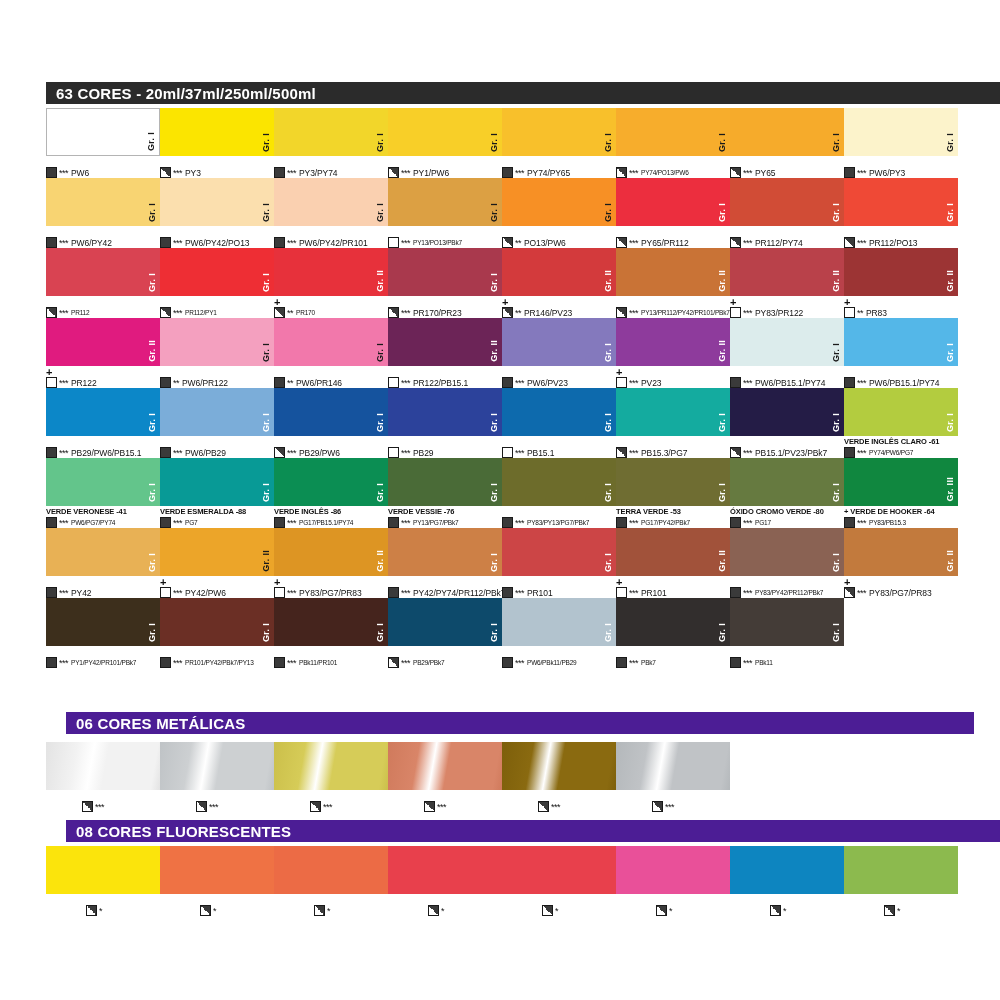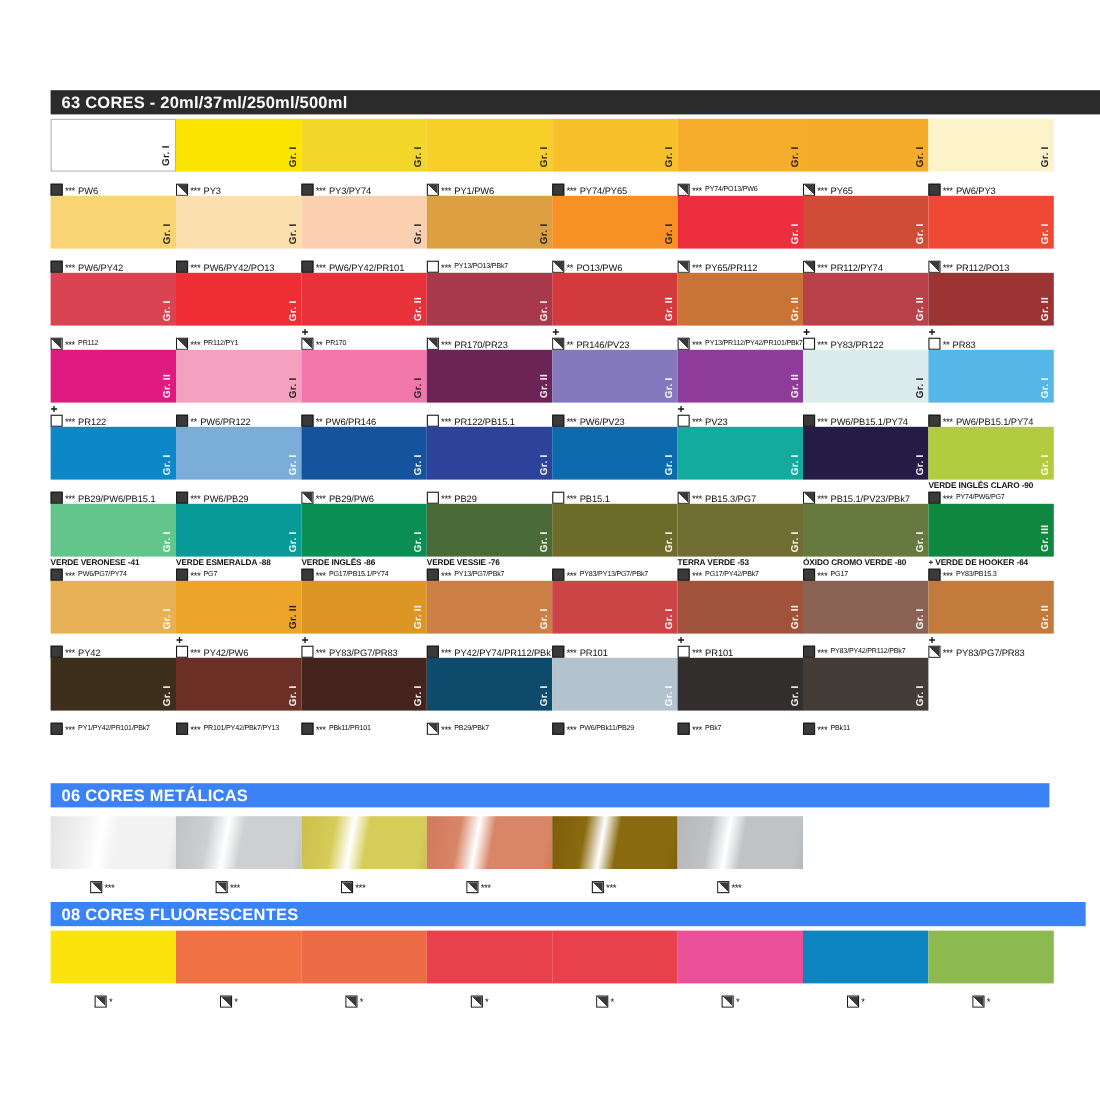--- a/index.html
+++ b/index.html
@@ -18,21 +18,21 @@
     background:#2b2b2b;
     color:#ffffff;
     font-size:15px;
     font-weight:bold;
     letter-spacing:0.2px;
     display:flex;
     align-items:center;
     padding-left:10px;
     box-sizing:border-box;
   }
-  .section-bar.black{background:#3b82f6;}
+  .section-bar.black{background:#4c1d95;margin-left:20px;}
 
   
   .grid{position:absolute;left:46px;}
   .row{position:relative;height:70px;}
   .cell{
     position:absolute;
     width:114px;
   }
   .swatch{
     position:relative;
@@ -524,21 +524,21 @@
           <div class="info">
             <span class="op semi"></span>
             <span class="stars">***</span>
             <span class="pig">PB15.1/PV23/PBk7</span>
           </div>
         </div>
         <div class="cell" style="left: 798px;">
           <div class="swatch" style="background: rgb(179, 204, 63);">
             <span class="grade light">Gr. I</span>
           </div>
-          <div class="cname">VERDE INGLÊS CLARO -90</div>
+          <div class="cname">VERDE INGLÊS CLARO -61</div>
           <div class="info">
             <span class="op opaque"></span>
             <span class="stars">***</span>
             <span class="pig tiny">PY74/PW6/PG7</span>
           </div>
         </div>
       </div>
       <div class="row">
         <div class="cell" style="left: 0px;">
           <div class="swatch" style="background: rgb(99, 197, 139);">

